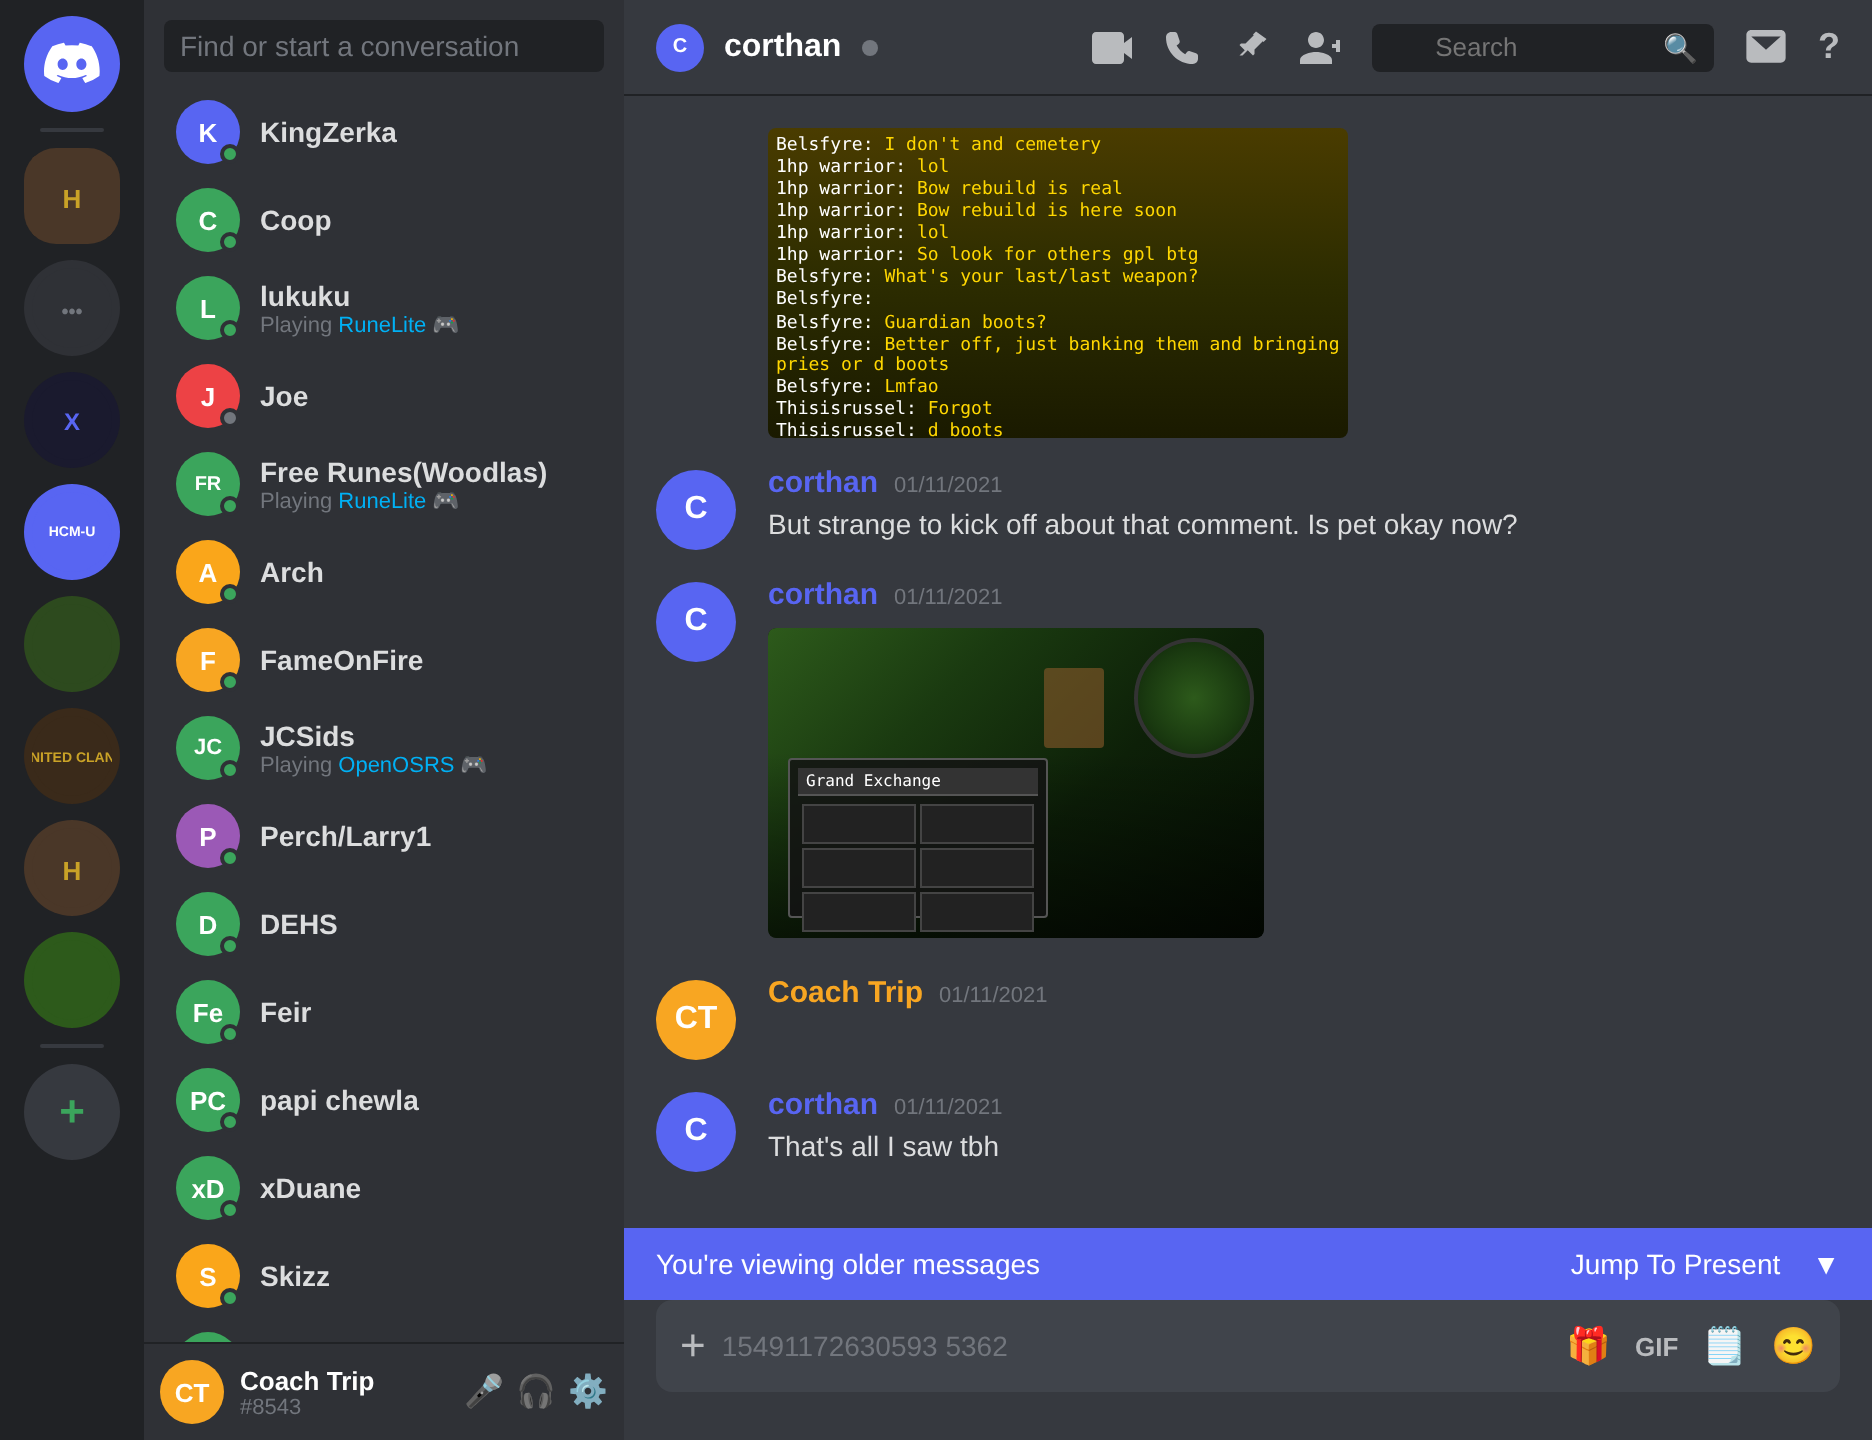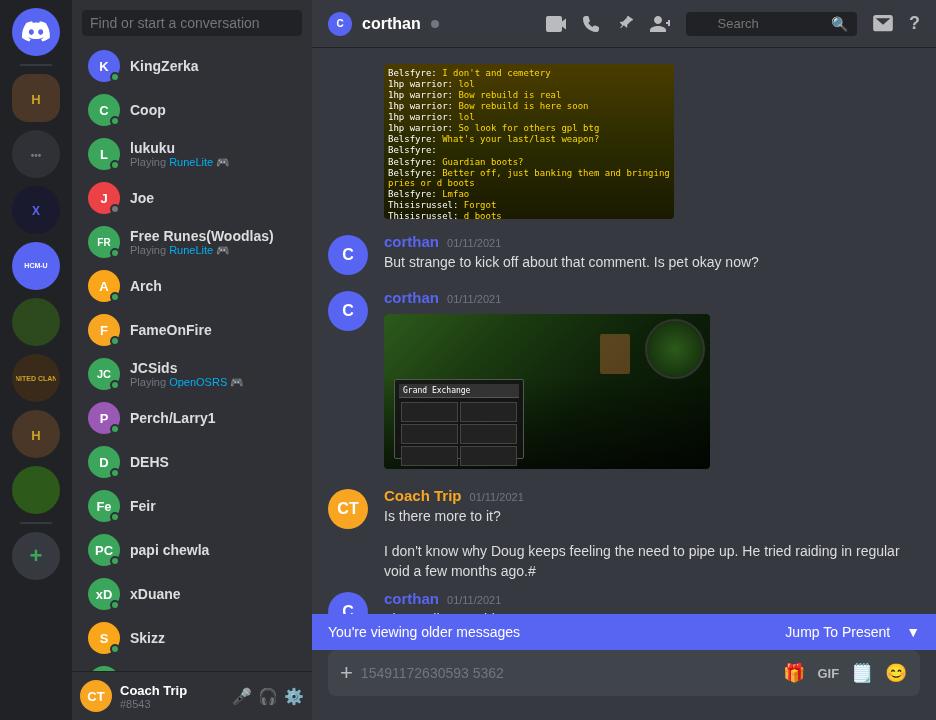--- a/index.html
+++ b/index.html
@@ -340,21 +340,21 @@
       gap: 2px;
     }
     .game-text-line {
       color: #ffd700;
       font-size: 9px;
       font-family: monospace;
     }
     .game-text-line .white { color: #fff; }
 
     .game-thumb-2 {
-      width: 326px;
+      width: 248px;
       height: 155px;
       background: #1a1a1a;
       border-radius: 4px;
       overflow: hidden;
       position: relative;
     }
     .game-thumb-2-bg {
       width: 100%;
       height: 100%;
       background: linear-gradient(135deg, #2d5a1b 0%, #1a3a10 30%, #0d2008 60%, #050f03 100%);
@@ -705,28 +705,23 @@
       </div>
     </div>
 
     <div class="msg-group">
       <div class="msg-avatar color-orange">CT</div>
       <div class="msg-content">
         <div class="msg-header">
           <span class="msg-author" style="color:#f8a622;">Coach Trip</span>
           <span class="msg-timestamp">01/11/2021</span>
         </div>
-        <div class="msg-text">Is there more to it?</div>
-      </div>
-    </div>
-
-    <div class="msg-continuation">
-      <div class="msg-continuation-spacer"></div>
-      <div class="msg-text" style="flex:1; font-size:14px; line-height:1.45;">I don't know why Doug keeps feeling the need to pipe up. He tried raiding in regular void a few months ago.#</div>
-    </div>
+      </div>
+    </div>
+
 
     <div class="msg-group">
       <div class="msg-avatar color-blurple">C</div>
       <div class="msg-content">
         <div class="msg-header">
           <span class="msg-author" style="color:#5865f2;">corthan</span>
           <span class="msg-timestamp">01/11/2021</span>
         </div>
         <div class="msg-text">That's all I saw tbh</div>
       </div>

